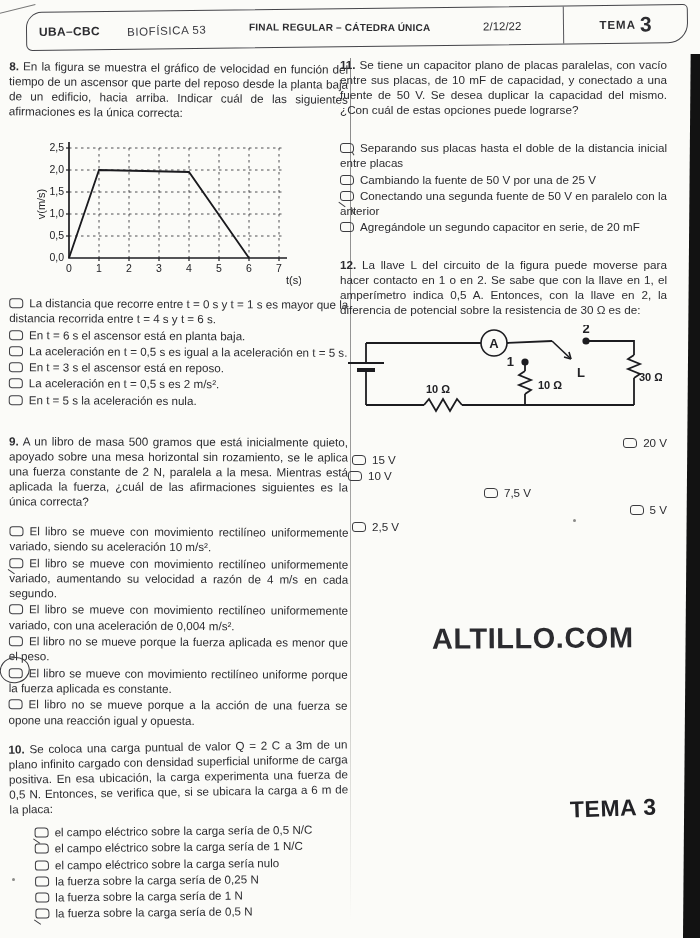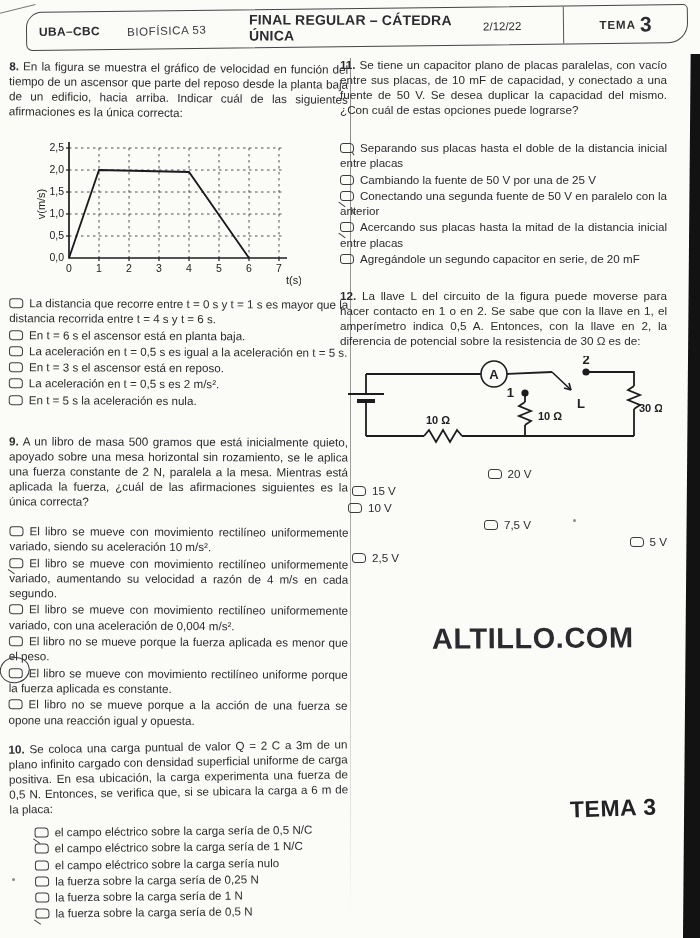--- a/index.html
+++ b/index.html
@@ -4,21 +4,21 @@
 <style>
   html,body{margin:0;padding:0;background:#e8e8e6;}
   .page{position:relative;width:700px;height:938px;background:#fbfbf8;overflow:hidden;
         font-family:"Liberation Sans",sans-serif;color:#2c2c30;}
   
   .header{position:absolute;top:8px;left:26px;width:660px;height:37px;
           border:1.6px solid #45454a;border-radius:16px 5px 20px 6px;
           transform:rotate(-0.7deg);display:flex;align-items:center;background:#fbfbf8;}
   .hdr-org{margin-left:12px;width:88px;font-size:12px;font-weight:bold;letter-spacing:.3px;}
   .hdr-course{width:122px;font-size:11.5px;letter-spacing:.6px;color:#3a3a40;transform:rotate(-1.2deg);}
-  .hdr-exam{width:234px;font-size:14px;font-weight:bold;letter-spacing:.2px;transform:rotate(0.9deg);}
+  .hdr-exam{width:234px;font-size:10px;font-weight:bold;letter-spacing:.2px;transform:rotate(0.9deg);}
   .hdr-date{width:80px;font-size:11.5px;}
   .hdr-div{align-self:stretch;border-left:1.3px solid #55555a;}
   .hdr-tema{flex:1;text-align:center;font-size:11.5px;font-weight:bold;letter-spacing:1px;}
   .hdr-tema .big{font-size:21px;font-weight:bold;letter-spacing:0;vertical-align:-3px;margin-left:4px;}
   .corner-line{position:absolute;top:9px;left:-6px;width:42px;border-top:1.6px solid #777;
                transform:rotate(-14deg);}
   
   .col-left{position:absolute;top:60px;left:9px;width:339px;}
   .col-right{position:absolute;top:57px;left:340px;width:327px;}
   .col-div{position:absolute;left:350px;top:58px;width:1.4px;height:862px;
@@ -191,21 +191,20 @@
 
     <p class="q-para">
       <b>11.</b>
       <span>Se tiene un capacitor plano de placas paralelas, con vacío entre sus placas, de 10 mF de capacidad, y conectado a una fuente de 50 V. Se desea duplicar la capacidad del mismo. ¿Con cuál de estas opciones puede lograrse?</span>
     </p>
 
     <div class="opts" style="margin-top:23px;">
       <div class="opt"><span class="cb"></span><span>Separando sus placas hasta el doble de la distancia inicial entre placas</span></div>
       <div class="opt"><span class="cb"></span><span>Cambiando la fuente de 50 V por una de 25 V</span></div>
       <div class="opt"><span class="cb cb-tail"></span><span>Conectando una segunda fuente de 50 V en paralelo con la anterior</span></div>
-      <div class="opt"><span class="cb cb-tail"></span><span>Acercando sus placas hasta la mitad de la distancia inicial entre placas</span></div>
       <div class="opt"><span class="cb"></span><span>Agregándole un segundo capacitor en serie, de 20 mF</span></div>
     </div>
 
     <p class="q-para" style="margin-top:22px;">
       <b>12.</b>
       <span>La llave L del circuito de la figura puede moverse para hacer contacto en 1 o en 2. Se sabe que con la llave en 1, el amperímetro indica 0,5 A. Entonces, con la llave en 2, la diferencia de potencial sobre la resistencia de 30 Ω es de:</span>
     </p>
 
     <div class="fig-circuit">
       <svg width="320" height="100" viewBox="0 0 320 100">
@@ -241,21 +240,21 @@
         <text class="circ-big" x="244" y="8" text-anchor="middle">2</text>
         <text class="circ-big" x="172" y="41" text-anchor="end">1</text>
         <text class="circ-big" x="235" y="52">L</text>
         <text class="circ-lbl" x="84" y="68">10 Ω</text>
         <text class="circ-lbl" x="196" y="64">10 Ω</text>
         <text class="circ-lbl" x="297" y="56">30 Ω</text>
       </svg>
     </div>
 
     <div class="opts" style="margin-top:6px;margin-left:12px;">
-      <div class="opt opt-sm" style="text-align:center;"><span class="cb"></span><span>20 V</span></div>
+      <div class="opt opt-sm" style="text-align:right;"><span class="cb"></span><span>20 V</span></div>
       <div class="opt opt-sm" style="text-align:left;"><span class="cb"></span><span>15 V</span></div>
       <div class="opt opt-sm" style="text-align:left;margin-left:-4px;"><span class="cb"></span><span>10 V</span></div>
       <div class="opt opt-sm" style="text-align:center;margin-left:-4px;"><span class="cb"></span><span>7,5 V</span></div>
       <div class="opt opt-sm" style="text-align:right;"><span class="cb"></span><span>5 V</span></div>
       <div class="opt opt-sm" style="text-align:left;"><span class="cb"></span><span>2,5 V</span></div>
     </div>
 
   </div>
 
   <div class="watermark">ALTILLO.COM</div>

